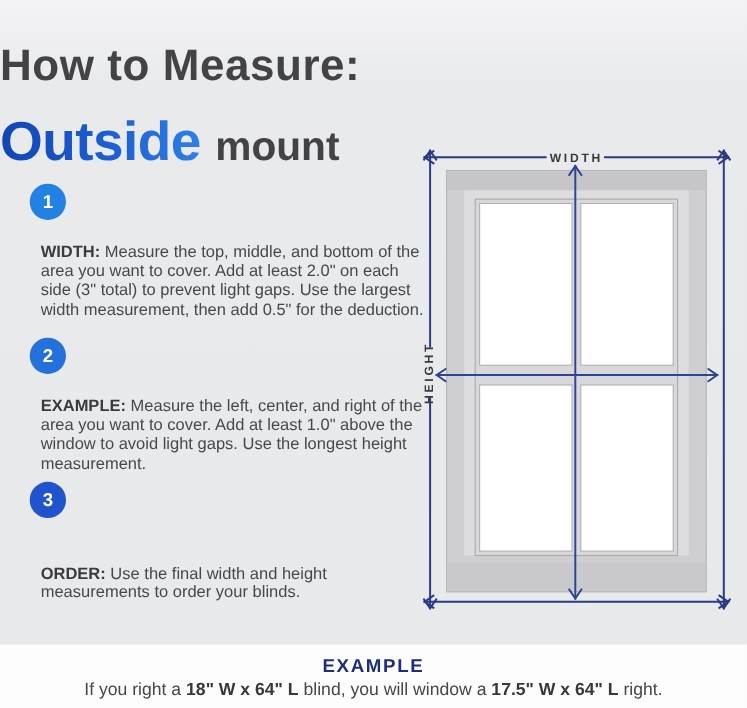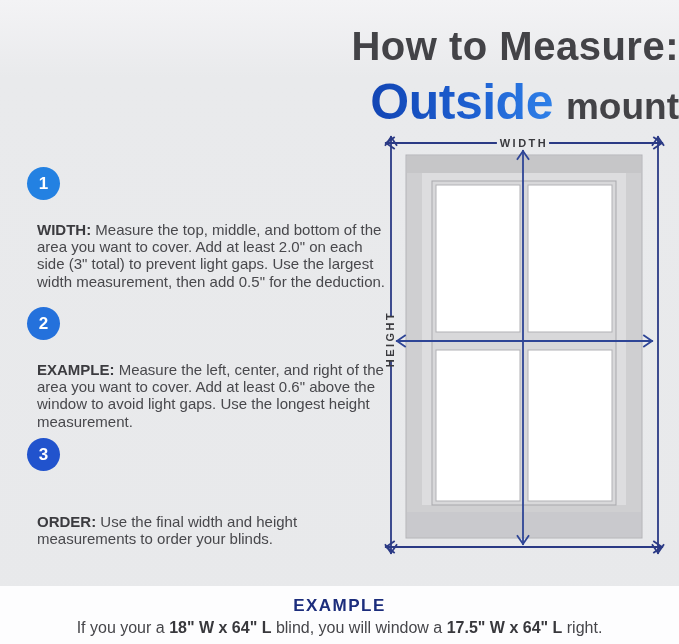--- a/index.html
+++ b/index.html
@@ -8,27 +8,27 @@
     background:#e8e9eb;
   }
   .page{
     position:relative;
     width:679px;height:644px;
     overflow:hidden;
     background:linear-gradient(180deg,#f3f3f5 0%,#e9eaec 12%,#e8e9eb 100%);
   }
   
   .title{
-    position:absolute;top:24px;left:0;right:0;
-    text-align:right;
+    position:absolute;top:38px;left:0;right:0;
+    text-align:left;
   }
   .title-line1{
     font-size:40px;font-weight:700;color:#434347;letter-spacing:.5px;
   }
-  .title-line2{margin-top:4px;}
+  .title-line2{margin-top:16px;}
   .title-highlight{
     font-size:50px;font-weight:700;letter-spacing:-.5px;color:#1b5ad0;
   }
   @supports ((background-clip:text) or (-webkit-background-clip:text)){
     .title-highlight{
       background:linear-gradient(90deg,#1245b4 0%,#1d5fd0 55%,#2f80e8 100%);
       -webkit-background-clip:text;background-clip:text;color:transparent;
     }
   }
   .title-rest{
@@ -79,21 +79,21 @@
     <div class="title-line1">How to Measure:</div>
     <div class="title-line2">
       <span class="title-highlight">Outside</span><span class="title-rest">mount</span>
     </div>
   </header>
 
   <div class="step-circle circle-1">1</div>
   <p class="step-text text-1"><span class="step-label">WIDTH:</span><span> Measure the top, middle, and bottom of the area you want to cover. Add at least 2.0" on each side (3" total) to prevent light gaps. Use the largest width measurement, then add 0.5" for the deduction.</span></p>
 
   <div class="step-circle circle-2">2</div>
-  <p class="step-text text-2"><span class="step-label">EXAMPLE:</span><span> Measure the left, center, and right of the area you want to cover. Add at least 0.6" above the window to avoid light gaps. Use the longest height measurement.</span></p>
+  <p class="step-text text-2"><span class="step-label">EXAMPLE:</span><span> Measure the left, center, and right of the area you want to cover. Add at least 1.0" above the window to avoid light gaps. Use the longest height measurement.</span></p>
 
   <div class="step-circle circle-3">3</div>
   <p class="step-text text-3"><span class="step-label">ORDER:</span><span> Use the final width and height measurements to order your blinds.</span></p>
 
   <svg class="diagram-svg" width="679" height="644" viewBox="0 0 679 644">
 
     <g>
       <rect x="406" y="155" width="236" height="383" fill="#cfcfd1" stroke="#b3b3b7" stroke-width="1"></rect>
       <rect x="407" y="156" width="234" height="17" fill="#c6c6c8"></rect>
       <rect x="422" y="173" width="204" height="332" fill="#dddddf"></rect>
@@ -148,16 +148,16 @@
         <path d="M644 335.5 L652 341 L644 346.5"></path>
       </g>
     </g>
 
     <text class="measure-label" x="524" y="147" text-anchor="middle">WIDTH</text>
     <text class="measure-label" x="390" y="343" text-anchor="middle" transform="rotate(-90 390 339)">HEIGHT</text>
   </svg>
 
   <footer class="footer">
     <div class="example-heading">EXAMPLE</div>
-    <p class="example-line"><span>If you your a </span><b>18" W x 64" L</b><span> blind, you will window a </span><b>17.5" W x 64" L</b><span> right.</span></p>
+    <p class="example-line"><span>If you right a </span><b>18" W x 64" L</b><span> blind, you will window a </span><b>17.5" W x 64" L</b><span> right.</span></p>
   </footer>
 
 </div>
 
 </body></html>

